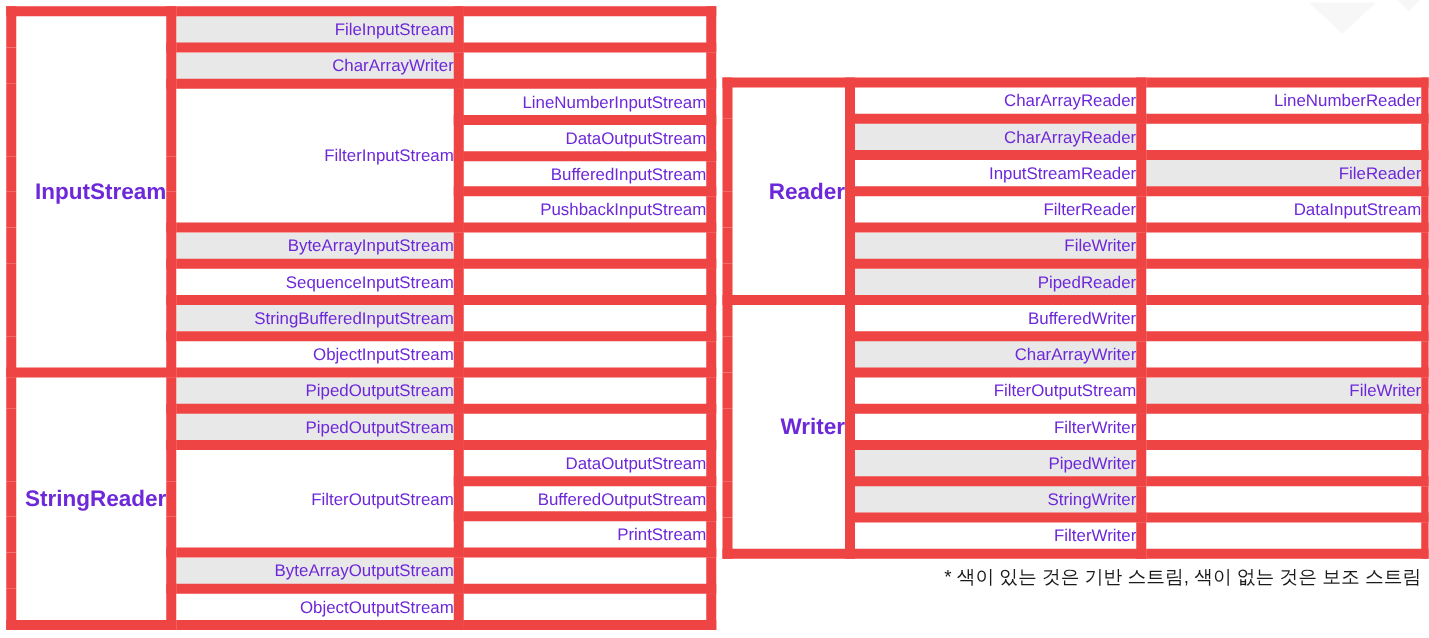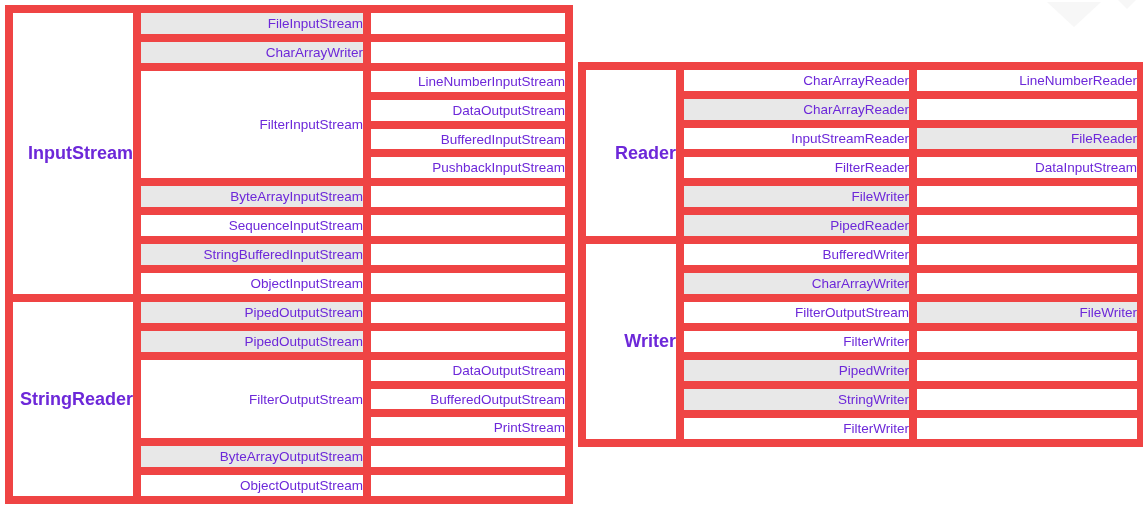--- a/index.html
+++ b/index.html
@@ -224,14 +224,15 @@
         <td class="shaded">StringWriter</td>
         <td></td>
       </tr>
       <tr>
         <td>FilterWriter</td>
         <td></td>
       </tr>
     </tbody>
   </table>
 
+  <div class="footnote">* 색이 있는 것은 기반 스트림, 색이 없는 것은 보조 스트림</div>
 
 </div>
 
 </body></html>

